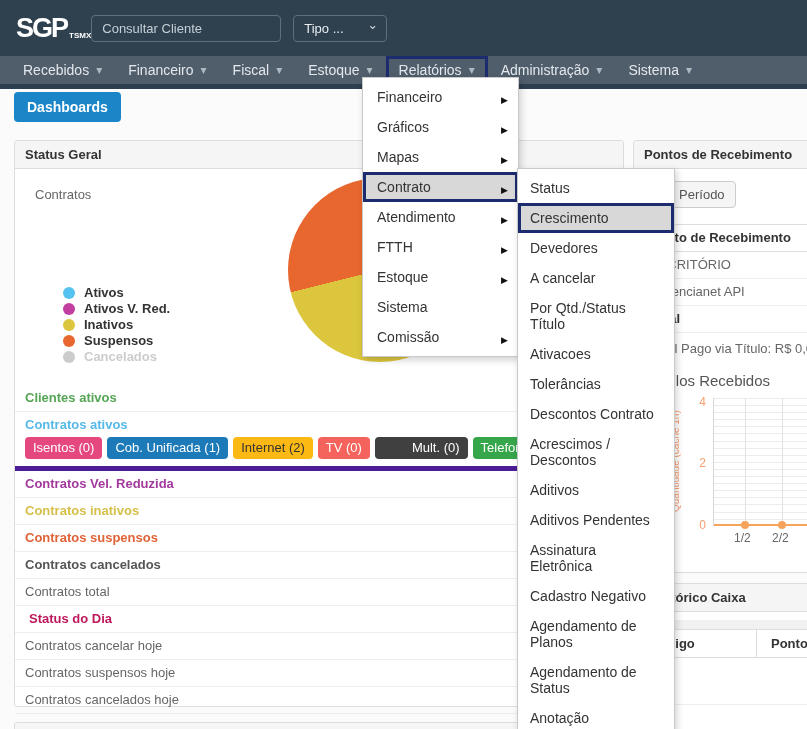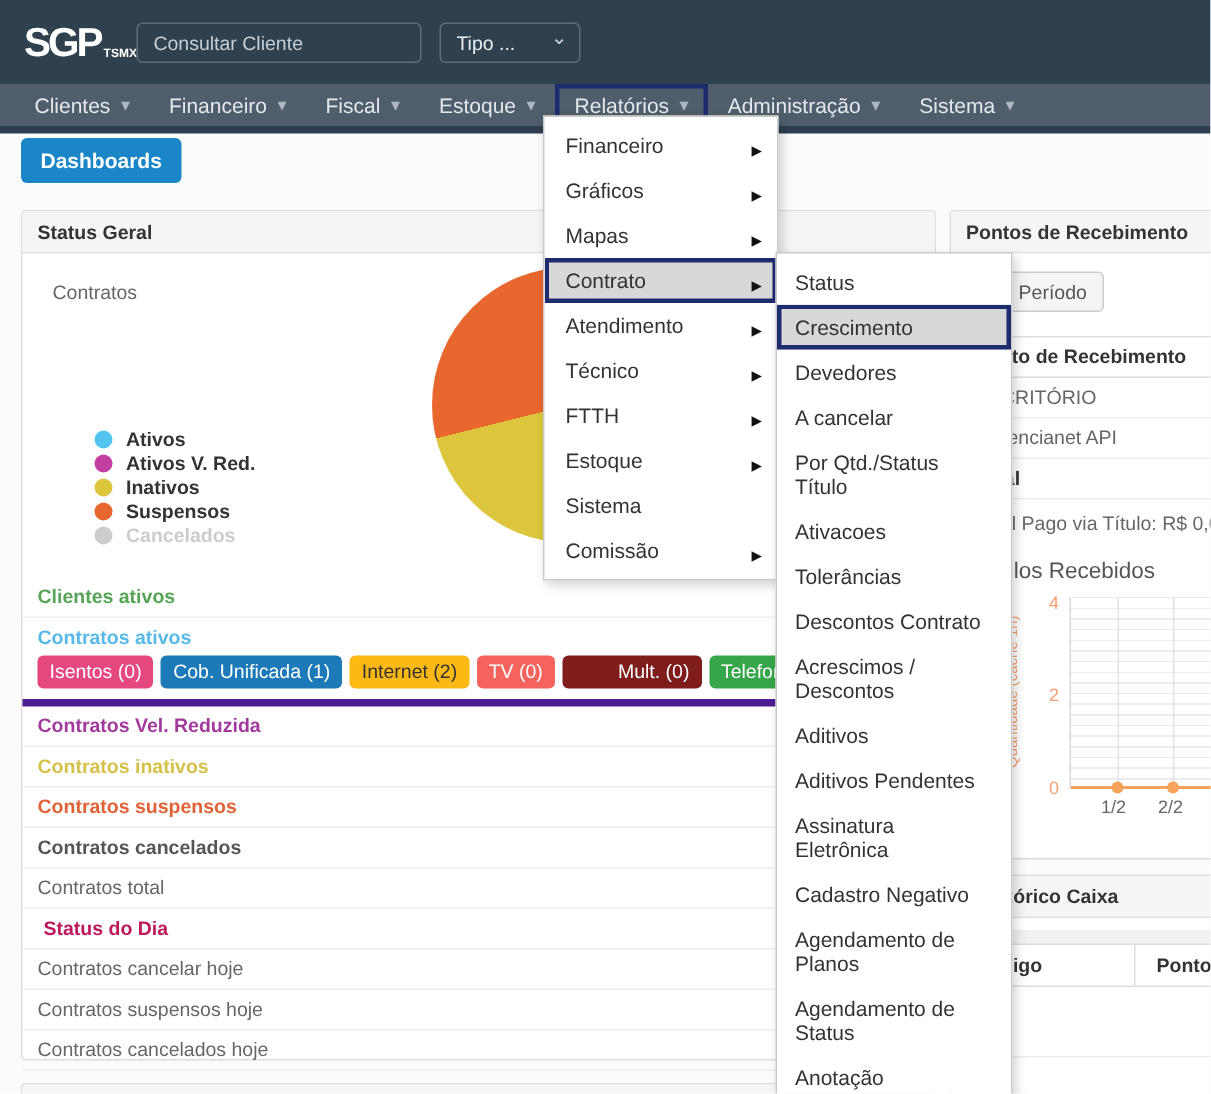--- a/index.html
+++ b/index.html
@@ -102,21 +102,21 @@
     <span class="sub">TSMX</span>
   </div>
   <input class="search-input" type="text" placeholder="Consultar Cliente" style="">
   <div class="type-select chevron-down">
     <span>Tipo ...</span>
     <span></span>
   </div>
 </div>
 
 <div class="navbar">
-  <div class="nav-item caret">Clientes</div>
+  <div class="nav-item caret">Recebidos</div>
   <div class="nav-item caret">Financeiro</div>
   <div class="nav-item caret">Fiscal</div>
   <div class="nav-item caret">Estoque</div>
   <div class="nav-item caret nav-highlight">Relatórios</div>
   <div class="nav-item caret">Administração</div>
   <div class="nav-item caret">Sistema</div>
 </div>
 <div class="nav-strip"></div>
 
 <button class="btn-dashboards">Dashboards</button>
@@ -152,21 +152,21 @@
 
   <div class="s-row bold" style="color: rgb(86, 165, 86);">Clientes ativos</div>
 
   <div class="badge-block">
     <div class="blk-label" style="color: rgb(86, 185, 232);">Contratos ativos</div>
     <div class="badges">
       <span class="badge" style="background: rgb(229, 71, 127); color: rgb(255, 255, 255);">Isentos (0)</span>
       <span class="badge" style="background: rgb(29, 122, 184); color: rgb(255, 255, 255);">Cob. Unificada (1)</span>
       <span class="badge" style="background: rgb(253, 185, 19); color: rgb(51, 51, 51);">Internet (2)</span>
       <span class="badge" style="background: rgb(244, 100, 93); color: rgb(255, 255, 255);">TV (0)</span>
-      <span class="badge" style="background: #7f1d1d; color: rgb(255, 255, 255); padding-left: 37px;">Mult. (0)</span>
+      <span class="badge" style="background: #404040; color: rgb(255, 255, 255); padding-left: 37px;">Mult. (0)</span>
       <span class="badge" style="background: rgb(53, 166, 74); color: rgb(255, 255, 255);">Telefonia (0)</span>
     </div>
   </div>
 
   <div class="s-row bold" style="color: rgb(162, 58, 158);">Contratos Vel. Reduzida</div>
   <div class="s-row bold" style="color: rgb(214, 192, 74);">Contratos inativos</div>
   <div class="s-row bold" style="color: rgb(224, 99, 55);">Contratos suspensos</div>
   <div class="s-row bold" style="color: rgb(85, 85, 85);">Contratos cancelados</div>
   <div class="s-row" style="color: rgb(102, 102, 102);">Contratos total</div>
   <div class="s-row heading" style="color: #be185d;">Status do Dia</div>
@@ -216,21 +216,20 @@
 <div class="panel" id="bottom-panel">
   <div class="panel-header"></div>
 </div>
 
 <div class="menu" id="main-menu">
   <div class="menu-item has-sub">Financeiro</div>
   <div class="menu-item has-sub">Gráficos</div>
   <div class="menu-item has-sub">Mapas</div>
   <div class="menu-item has-sub highlighted">Contrato</div>
   <div class="menu-item has-sub">Atendimento</div>
-  <div class="menu-item has-sub">Técnico</div>
   <div class="menu-item has-sub">FTTH</div>
   <div class="menu-item has-sub">Estoque</div>
   <div class="menu-item">Sistema</div>
   <div class="menu-item has-sub">Comissão</div>
 </div>
 
 <div class="menu" id="sub-menu">
   <div class="menu-item">Status</div>
   <div class="menu-item highlighted">Crescimento</div>
   <div class="menu-item">Devedores</div>

